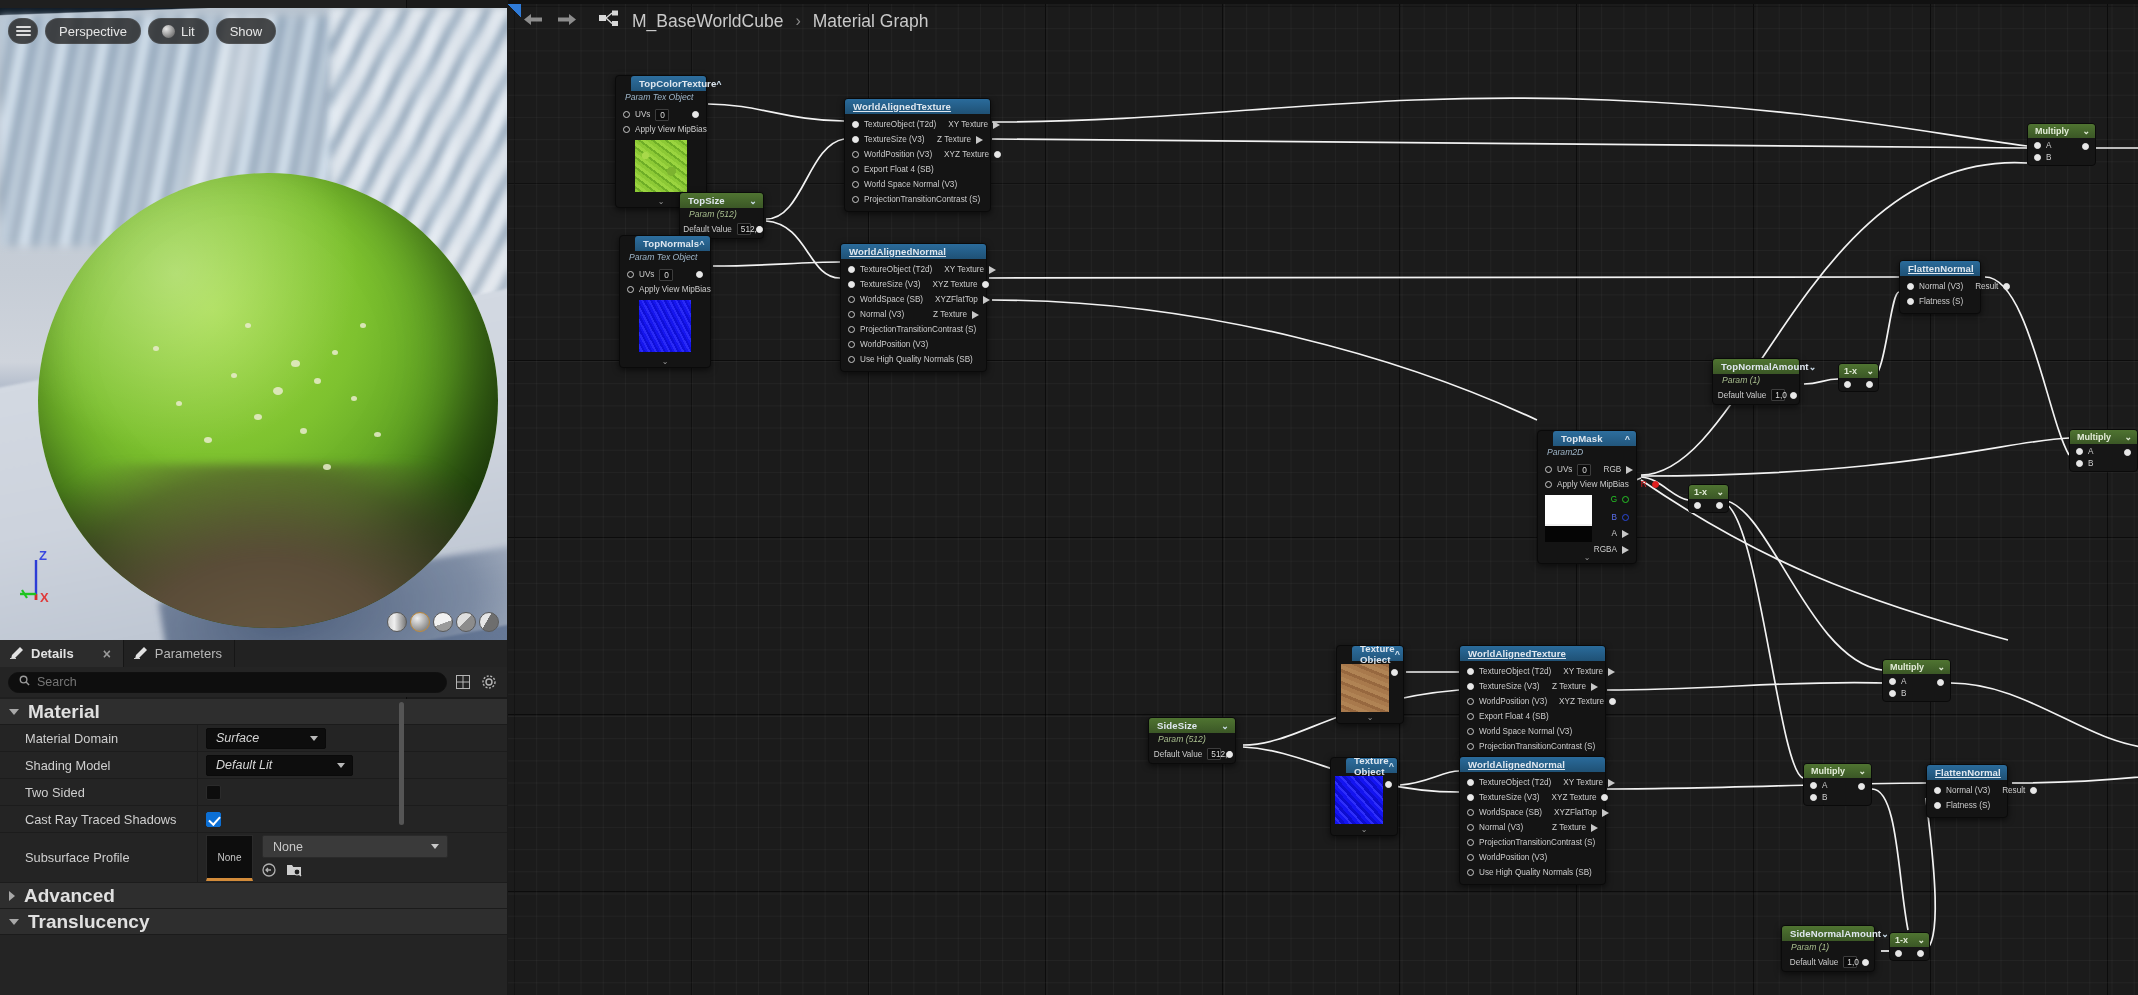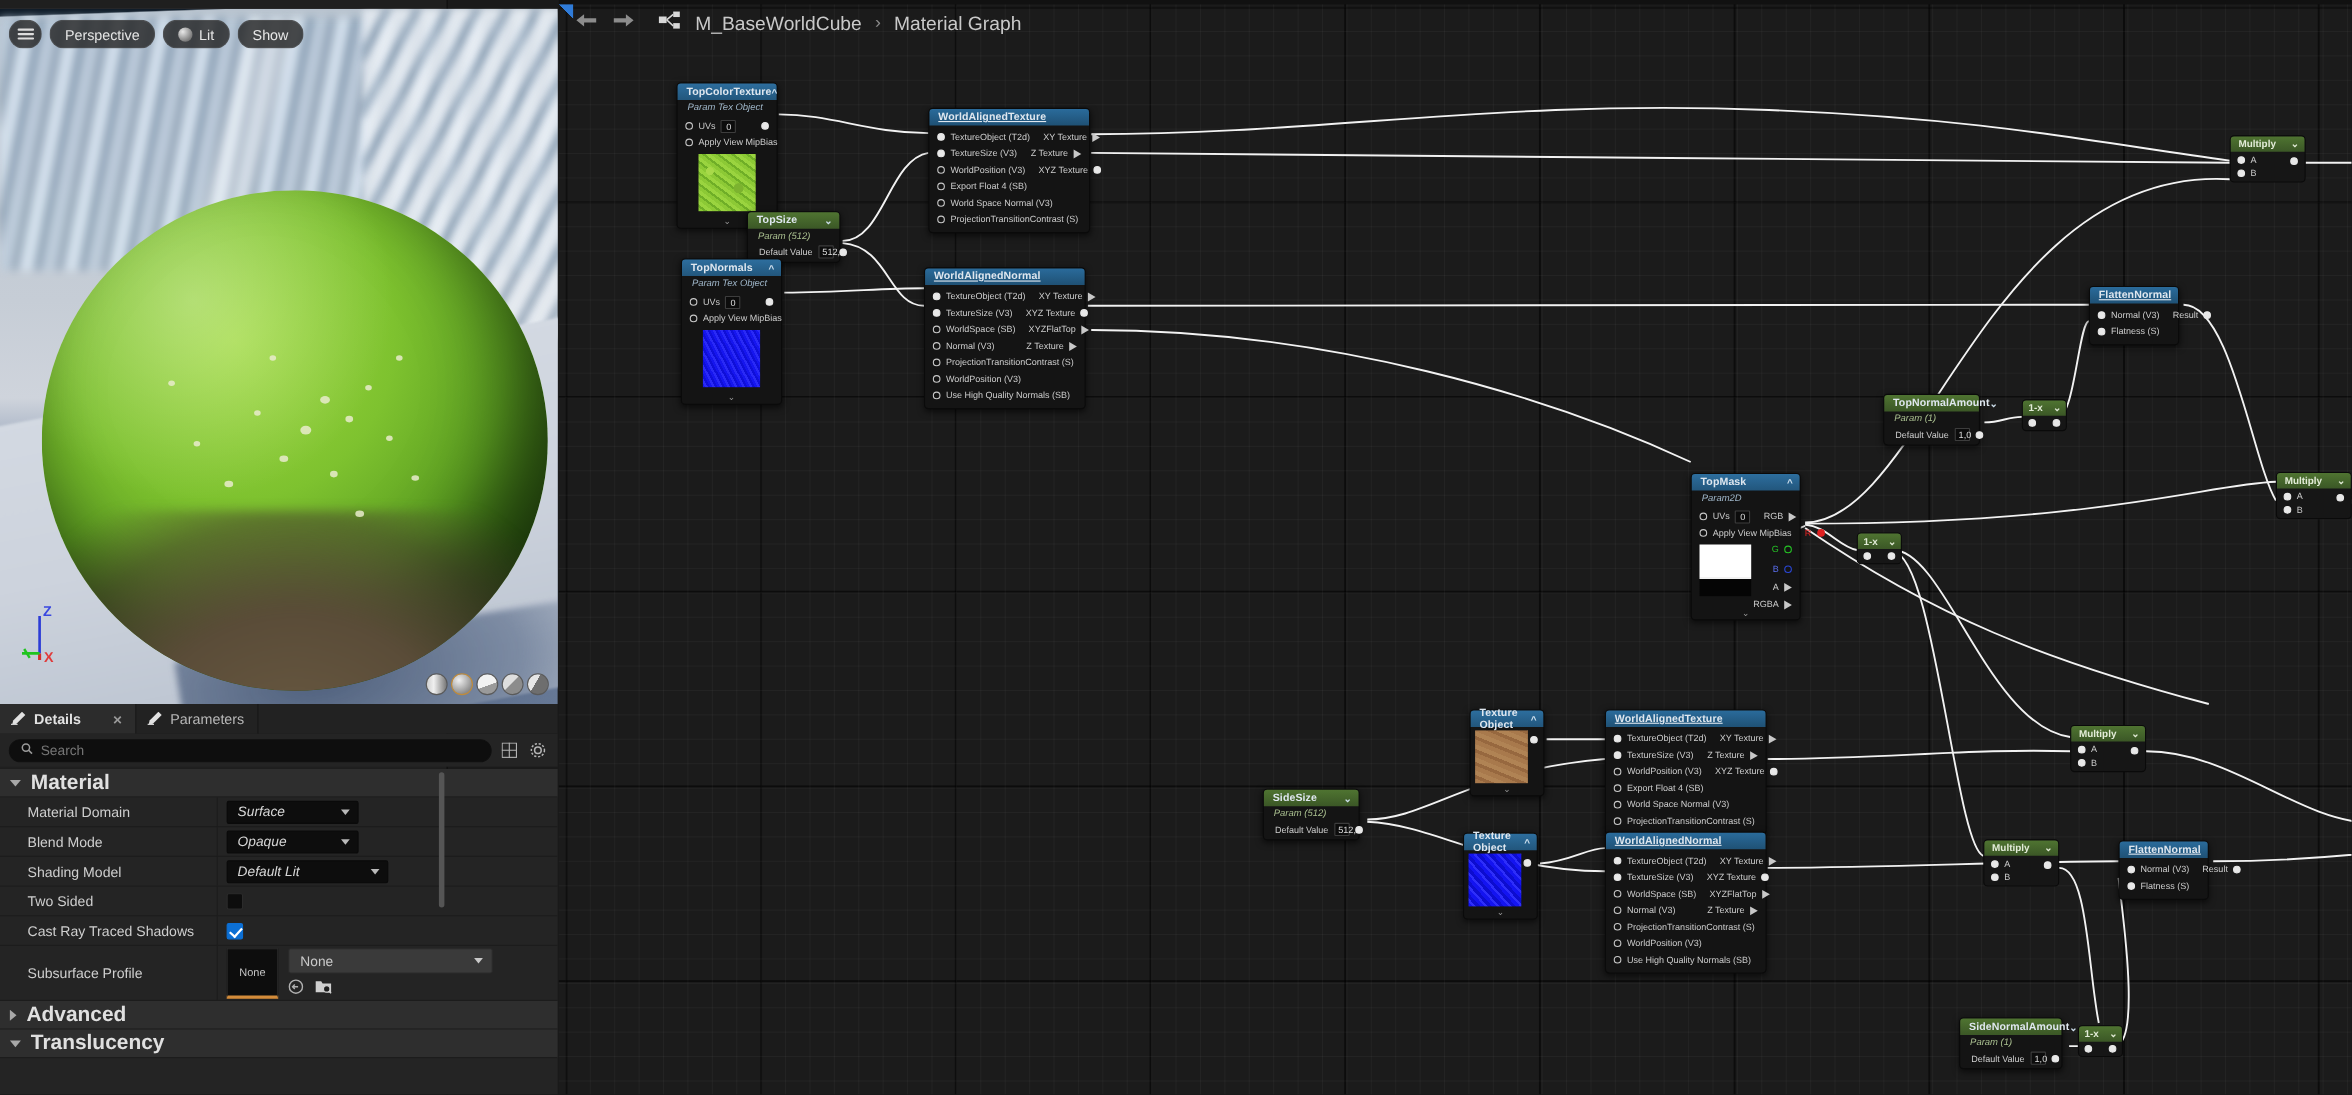--- a/index.html
+++ b/index.html
@@ -157,42 +157,42 @@
   .bc-sep{ font-size:16px; color:#8a8a8a; }
   #graph-topline{ position:absolute; left:0; top:0; width:1630px; height:4px; background:#111; z-index:31;}
   #blue-corner{ position:absolute; left:0; top:4px; width:13px;height:13px;
     background:linear-gradient(225deg,#2f7bd8 50%, transparent 50%); z-index:32;}
 
   
   .node{ position:absolute; background:#141414; border:1px solid #0a0a0a; border-radius:4px;
     box-shadow:0 2px 6px rgba(0,0,0,.6); z-index:10; }
   .nhead{ height:15px; border-radius:3px 3px 0 0; display:flex; align-items:center; justify-content:space-between;
     padding:0 6px 0 8px; font-size:9.6px; color:#dfe7ef; font-weight:bold; letter-spacing:.1px;}
-  .nhead.blue{ background:linear-gradient(to bottom,#2d6e9e,#22567c); }
+  .nhead.blue{ background:linear-gradient(to bottom,#2d6e9e,#22567c);margin-left:15px; }
   .nhead.blue2{ background:linear-gradient(to bottom,#2a6b9b,#1f5175);text-decoration:underline; }
   .nhead.green{ background:linear-gradient(to bottom,#4f7431,#3b5726); }
   .nsub{ font-size:8.6px; font-style:italic; color:#9fb6c9; padding:1px 0 2px 9px; }
   .nsub.g{ color:#a9bf8f; }
   .nhead .cv{ font-size:9px; color:#cfe0ee; }
   .nbody{ padding:3px 0 4px; }
   .pin-row{ height:15px; display:flex; align-items:center; justify-content:space-between; padding:0 7px;gap:12px; }
   .pin-l{ display:flex; align-items:center; gap:5px; }
   .pin-r{ display:flex; align-items:center; gap:5px; }
   .plabel{ font-size:8.2px; color:#cdcdcd; white-space:nowrap;}
   .pin{ width:7px;height:7px; border-radius:50%; border:1.5px solid #c8c8c8; background:transparent; flex:none;}
   .pin.filled{ background:#e8e8e8; border-color:#e8e8e8;}
   .pin.arrow{ width:0;height:0;border:none;border-top:4px solid transparent;border-bottom:4px solid transparent;border-left:7px solid #c8c8c8;border-radius:0;}
   .pin.red{ background:#e02020;border-color:#e02020;}
   .pin.green{ border-color:#25c425;}
   .pin.blue{ border-color:#2a47d8;}
   .val-box{ background:#0c0c0c; border:1px solid #3d3d3d; font-size:8.3px; color:#dcdcdc;
     padding:0px 3px; border-radius:1px; min-width:14px; text-align:center; display:inline-block;}
   .tex-prev{ margin:3px auto 0; display:block; border:none;}
   .node-foot{ height:11px; display:flex; align-items:center; justify-content:center; color:#9a9a9a; font-size:8px;}
-  .defrow{ display:flex; align-items:center; justify-content:flex-start; gap:5px; padding:2px 7px 3px 10px;}
+  .defrow{ display:flex; align-items:center; justify-content:center; gap:5px; padding:2px 7px 3px 10px;}
   .defrow .plabel{ font-size:8.2px; }
 
   
   .opnode{ position:absolute; background:#161616; border:1px solid #0a0a0a; border-radius:4px; z-index:10;}
   .ophead{ height:14px; border-radius:3px 3px 0 0; background:linear-gradient(to bottom,#4f7431,#3b5726);
     display:flex;align-items:center;justify-content:space-between;padding:0 5px 0 7px; font-size:9px; color:#e3ecd8; font-weight:bold;}
   .opbody{ display:flex; justify-content:space-between; align-items:center; padding:3px 6px; gap:16px;}
   .oprows{ display:flex; flex-direction:column; gap:3px; }
 
   svg#wires{ position:absolute; left:0; top:0; width:1630px; height:995px; z-index:5; pointer-events:none;}
@@ -324,29 +324,20 @@
     <div class="prop-row">
       <div class="prop-name">Material Domain</div>
       <div class="prop-val">
         <div class="combo">
           <span class="cv">Surface</span>
           <span class="chev"></span>
         </div>
       </div>
     </div>
 
-    <div class="prop-row">
-      <div class="prop-name">Blend Mode</div>
-      <div class="prop-val">
-        <div class="combo">
-          <span class="cv">Opaque</span>
-          <span class="chev"></span>
-        </div>
-      </div>
-    </div>
 
     <div class="prop-row">
       <div class="prop-name">Shading Model</div>
       <div class="prop-val">
         <div class="combo" style="min-width:147px">
           <span class="cv">Default Lit</span>
           <span class="chev"></span>
         </div>
       </div>
     </div>

